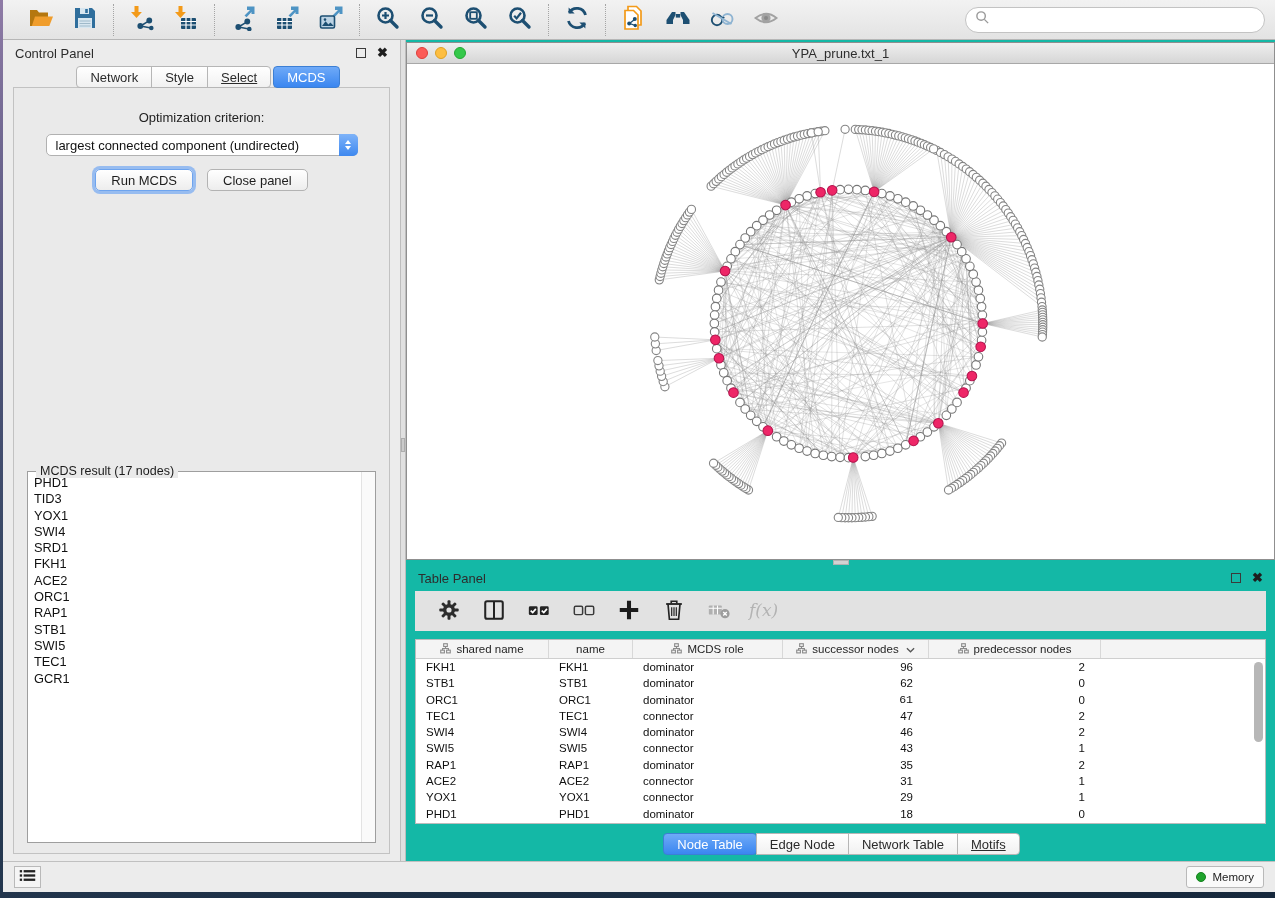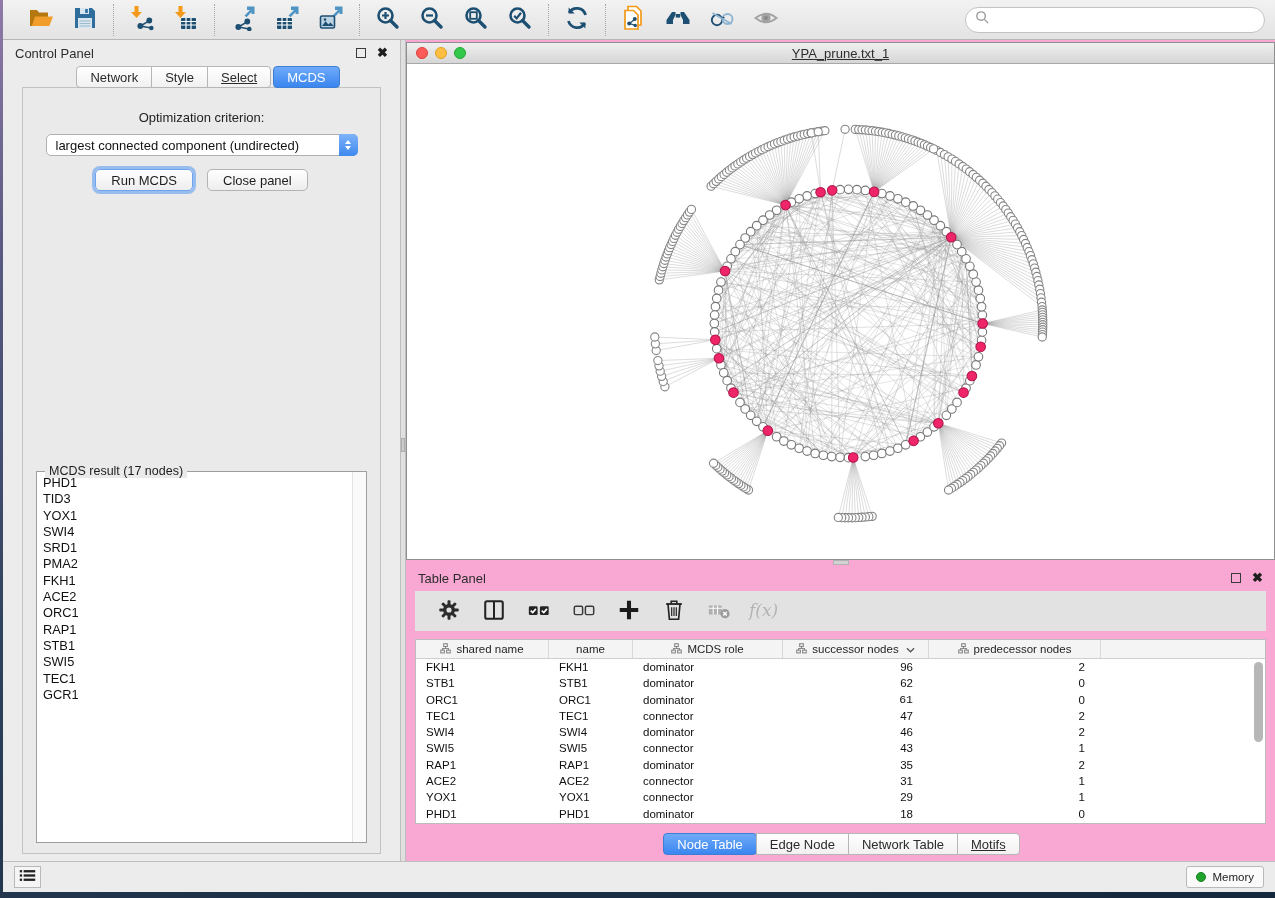--- a/index.html
+++ b/index.html
@@ -1,20 +1,20 @@
 <!DOCTYPE html>
 <html><head>
 <meta charset="utf-8">
 <style>
   * { margin:0; padding:0; box-sizing:border-box; }
   html,body { width:1275px; height:898px; overflow:hidden;
     font-family:"Liberation Sans", sans-serif;
     background:linear-gradient(160deg,#8f7ba6 0%,#5a5a82 18%,#31445f 45%,#1c2f45 75%,#16283c 100%); }
   .app { position:absolute; left:3px; top:0; right:0; bottom:6px;
-    background:#f9a8d4; display:flex; flex-direction:column; }
+    background:#14b8a6; display:flex; flex-direction:column; }
 
   
   .toolbar { height:40px; flex:none; display:flex; align-items:center;
     background:linear-gradient(#f2f2f2,#e3e3e3); border-bottom:1px solid #b6b6b6; padding:0 10px; }
   .tb-group { display:flex; align-items:center; gap:14px; padding:0 13px; height:32px; }
   .tb-group + .tb-group { border-left:1px dotted #a5a5a5; }
   .tb-btn { width:30px; height:30px; border:none; background:transparent; display:flex;
     align-items:center; justify-content:center; cursor:pointer; }
   .tb-btn svg { width:26px; height:26px; }
   .tb-btn.dim { opacity:.9; }
@@ -38,21 +38,21 @@
 
   
   .control-panel { width:397px; flex:none; display:flex; flex-direction:column; background:#ececec; }
   .cp-tabs { display:flex; justify-content:center; position:relative; z-index:2; margin-bottom:-1px; }
   .tab { height:22px; display:flex; align-items:center; padding:0 13px; font-size:13px; color:#2b2b2b;
     background:linear-gradient(#ffffff,#f1f1f1); border:1px solid #b6b6b6; margin-left:-1px; cursor:pointer; }
   .tab.first { border-radius:4px 0 0 4px; margin-left:13px; }
   .tab.last-plain { border-radius:0 4px 4px 0;text-decoration:underline; }
   .tab.active { background:linear-gradient(#6faaf8,#3a86f0); color:#fff; border:1px solid #3c7fd4;
     border-radius:4px; margin-left:2px; }
-  .cp-content { flex:1; margin:0 19px 7px; border:1px solid #c2c2c2; background:#eaeaea;
+  .cp-content { flex:1; margin:0 10px 7px; border:1px solid #c2c2c2; background:#eaeaea;
     display:flex; flex-direction:column; align-items:center; min-height:0; }
   .opt-label { margin-top:22px; font-size:13px; color:#222; }
   .cp-select { margin-top:9px; width:312px; height:22px; background:#fff; border:1px solid #b1b1b1;
     border-radius:5px; display:flex; align-items:center; position:relative; cursor:pointer; }
   .cp-select .sel-text { flex:1; font-size:13px; color:#111; padding-left:9px; white-space:nowrap; }
   .stepper { width:19px; height:22px; margin:-1px -1px -1px 0; border-radius:0 5px 5px 0;
     background:linear-gradient(#7eb3f9,#3e88ef); display:flex; flex-direction:column;
     align-items:center; justify-content:center; gap:2px; }
   .arr-up { width:0; height:0; border-left:3.5px solid transparent; border-right:3.5px solid transparent;
     border-bottom:4.5px solid #fff; }
@@ -79,21 +79,21 @@
   .v-handle { position:absolute; left:0; right:0; top:398px; height:14px; background:#cbcbcb;
     border:1px solid #adadad; }
 
   
   .right-col { flex:1; display:flex; flex-direction:column; min-width:0; }
   .net-frame { margin-top:2px; height:518px; flex:none; border:1px solid #8f8f8f; background:#fff;
     display:flex; flex-direction:column; }
   .net-title { height:21px; flex:none; background:linear-gradient(#efefef,#d6d6d6);
     border-bottom:1px solid #a8a8a8; position:relative; display:flex; align-items:center;
     justify-content:center; }
-  .net-title-text { font-size:13px; color:#2e2e2e;text-decoration:underline; }
+  .net-title-text { font-size:13px; color:#2e2e2e; }
   .lights { position:absolute; left:9px; top:4px; display:flex; gap:7px; }
   .light { width:12px; height:12px; border-radius:50%; cursor:pointer; }
   .light.red { background:#fc5b57; border:1px solid #dd3f3b; }
   .light.yellow { background:#fdbe41; border:1px solid #deA123; }
   .light.green { background:#34c84a; border:1px solid #23a833; }
   .net-canvas { flex:1; position:relative; min-height:0; }
   .net-canvas svg { position:absolute; inset:0; width:100%; height:100%; }
 
   .h-split { height:5px; flex:none; position:relative; cursor:row-resize; }
   .h-handle { position:absolute; left:50%; top:0; width:16px; height:5px; margin-left:-8px;
@@ -336,21 +336,20 @@
           <button class="cp-btn">Close panel</button>
         </div>
         <div class="fs">
           <span class="fs-legend">MCDS result (17 nodes)</span>
           <div class="mcds-list" id="mcds-list">
               <div class="mcds-item">PHD1</div>
               <div class="mcds-item">TID3</div>
               <div class="mcds-item">YOX1</div>
               <div class="mcds-item">SWI4</div>
               <div class="mcds-item">SRD1</div>
-              <div class="mcds-item">PMA2</div>
               <div class="mcds-item">FKH1</div>
               <div class="mcds-item">ACE2</div>
               <div class="mcds-item">ORC1</div>
               <div class="mcds-item">RAP1</div>
               <div class="mcds-item">STB1</div>
               <div class="mcds-item">SWI5</div>
               <div class="mcds-item">TEC1</div>
               <div class="mcds-item">GCR1</div>
             </div>
           <div class="fs-scroll"></div>

